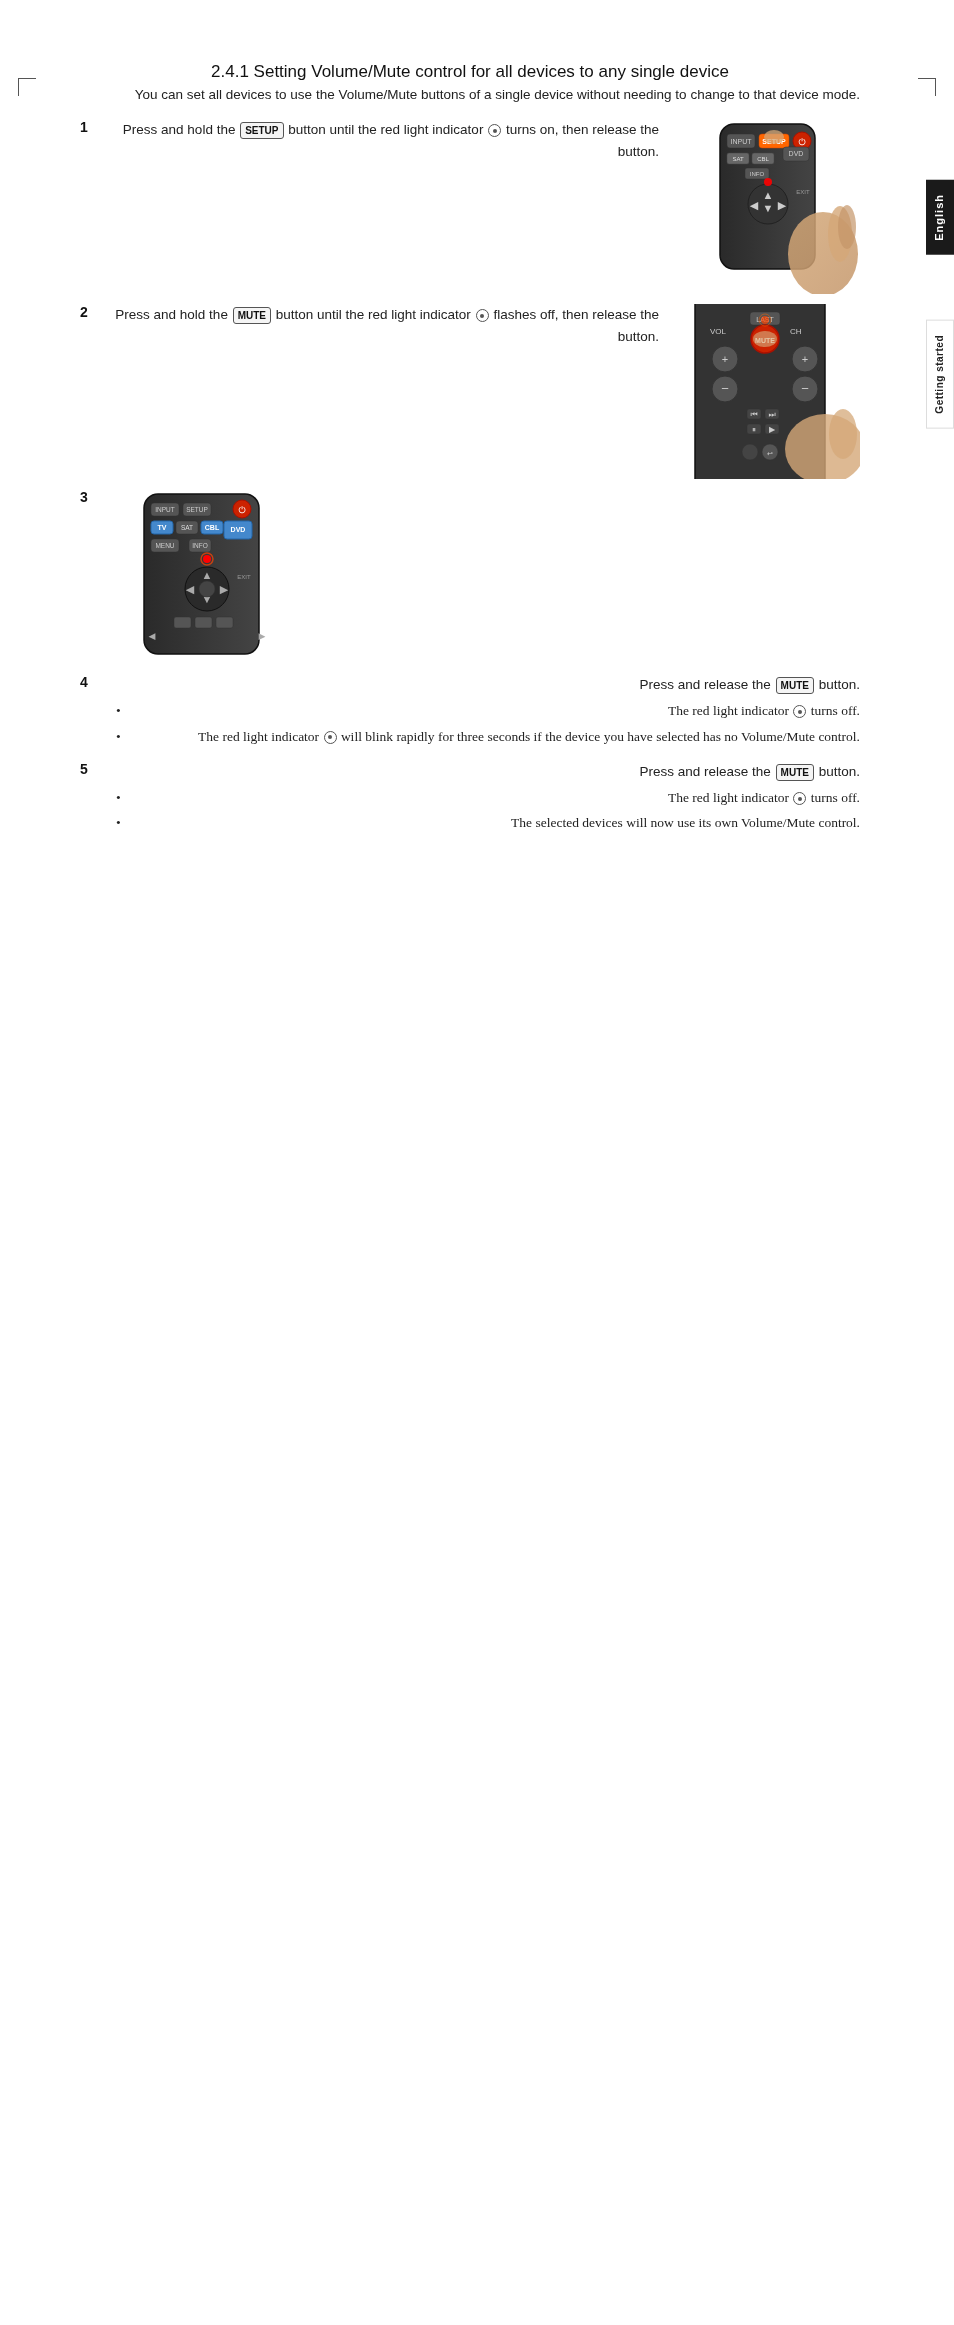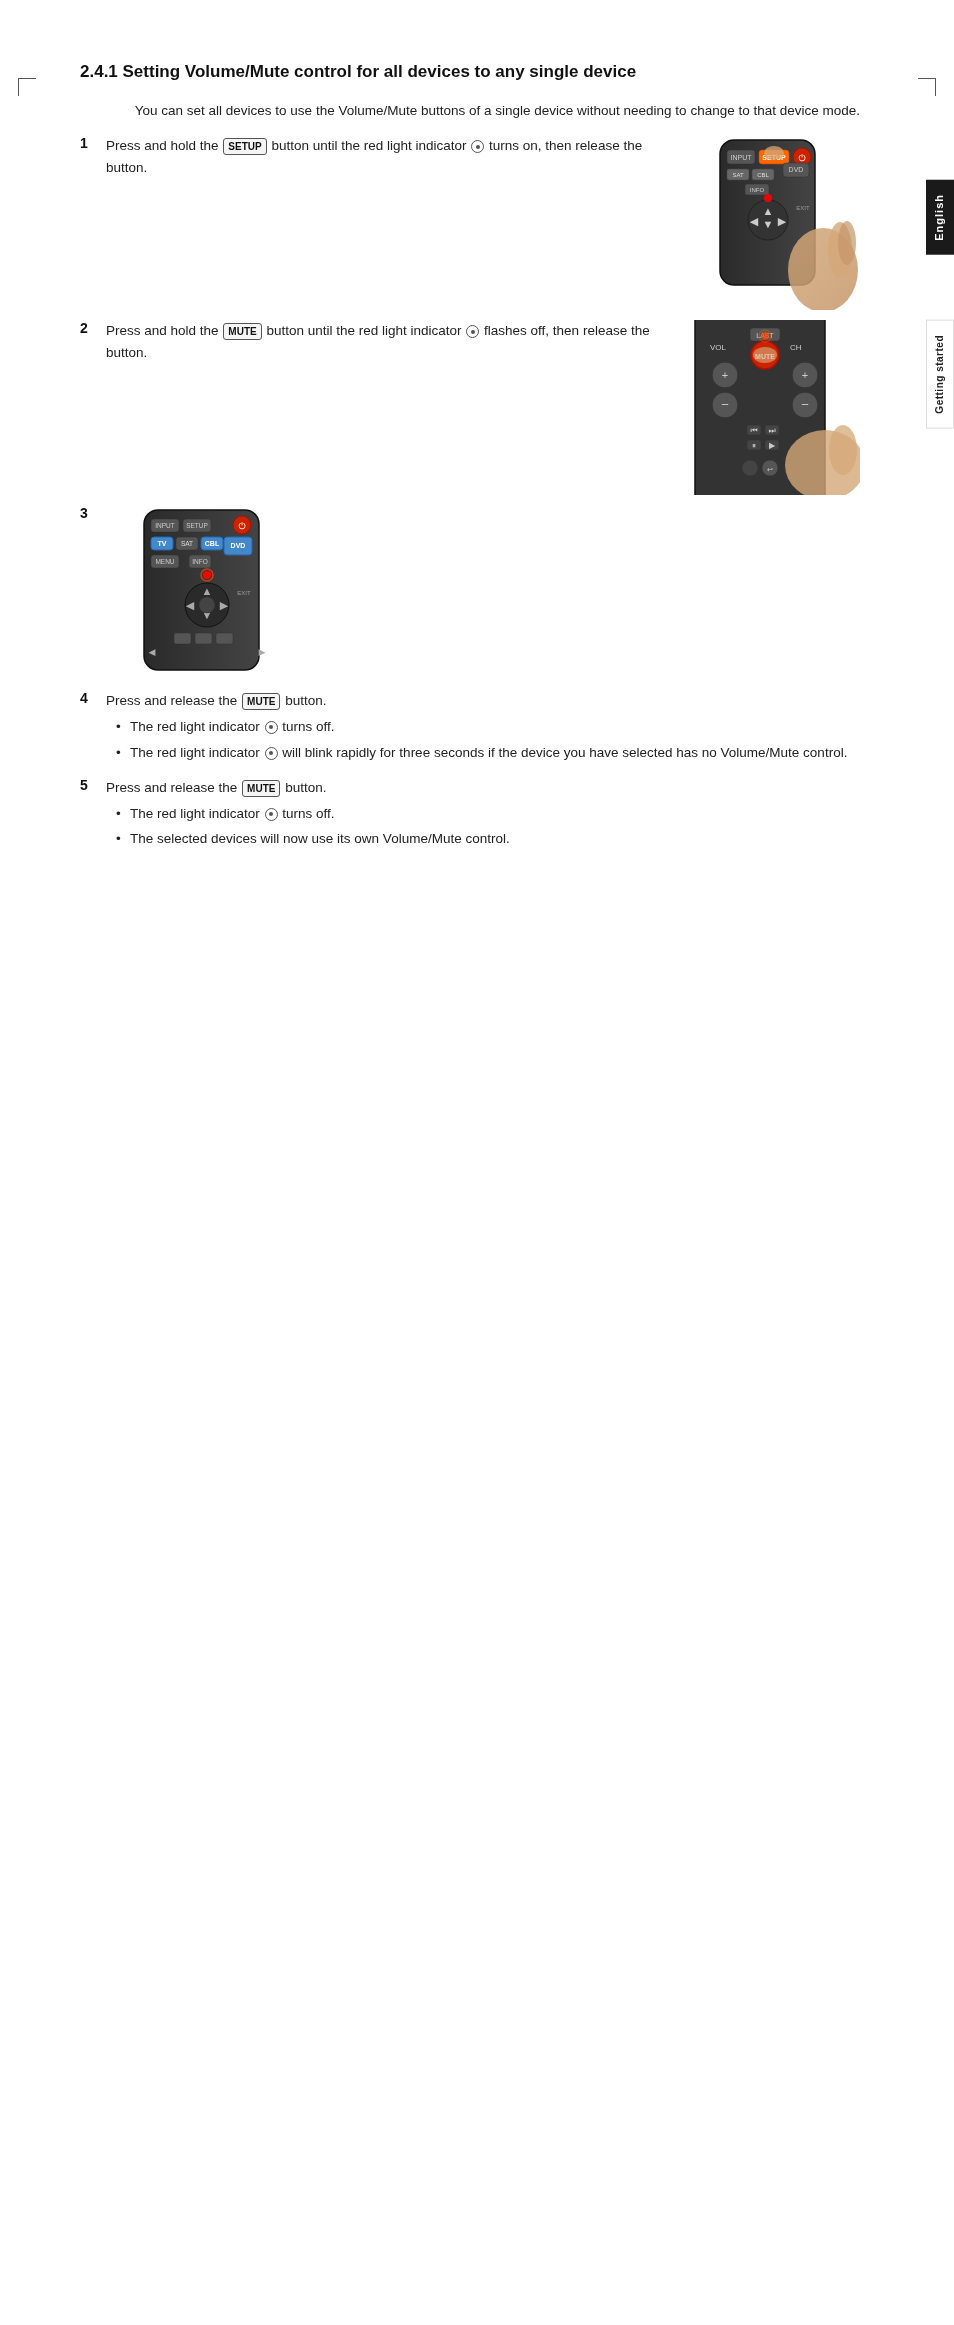--- a/index.html
+++ b/index.html
@@ -67,24 +67,24 @@
       border: 1px solid #ddd;
     }
 
     .main-content {
       margin: 60px 60px 60px 80px;
       max-width: 780px;
     }
 
     h2 {
       font-size: 17px;
-      font-weight: bold;
+      font-weight: normal;
       line-height: 1.4;
-      margin-bottom: 16px;
       color: #111;
+      text-align: center;
     }
 
     .intro-text {
       font-size: 13.5px;
       line-height: 1.6;
       margin-bottom: 14px;
       color: #222;
       text-align: right;
     }
 
@@ -107,20 +107,21 @@
       padding-top: 0px;
       color: #111;
       flex-shrink: 0;
     }
 
     .step-content {
       flex: 1;
       font-size: 13.5px;
       line-height: 1.6;
       color: #222;
+      text-align: right;
     }
 
     .step-with-image {
       display: flex;
       align-items: flex-start;
       gap: 0px;
     }
 
     .step-text {
       flex: 1;
@@ -162,20 +163,21 @@
       width: 4px;
       height: 4px;
       background: #555;
       border-radius: 50%;
     }
 
     .bullet-list {
       list-style: none;
       padding-left: 10px;
       margin-top: 4px;
+      font-family: Liberation Serif, serif;
     }
     .bullet-list li {
       position: relative;
       padding-left: 14px;
       margin-bottom: 4px;
       font-size: 13.5px;
       line-height: 1.6;
     }
     .bullet-list li::before {
       content: '•';

